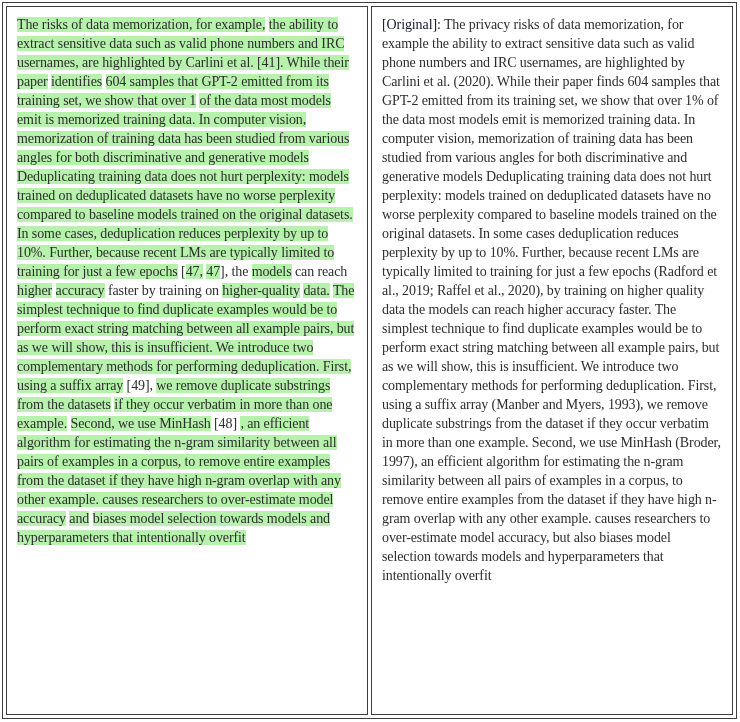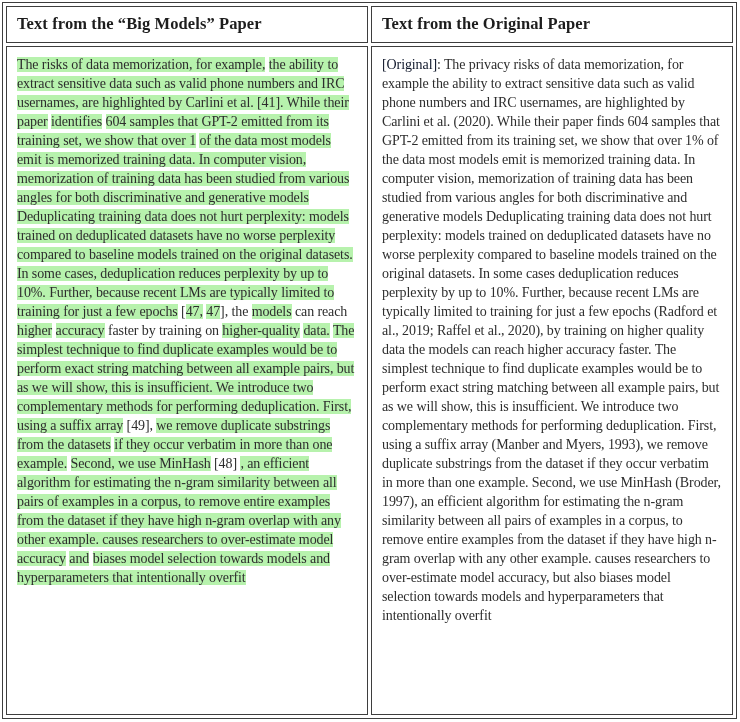--- a/index.html
+++ b/index.html
@@ -54,24 +54,20 @@
   }
   .hl { background: #b7f2ad; }
   .original-label { color: #0f172a; }
 </style>
 </head>
 <body>
 
 <div class="page">
   <table class="comparison-table">
     <tbody>
-        <tr class="header-row">
-      <th>Text from the “Big Models” Paper</th>
-      <th>Text from the Original Paper</th>
-    </tr>
     <tr>
       <td>
         <div class="cell-text"><span class="hl">The risks of data memorization, for example,</span><span> </span><span class="hl">the ability to extract sensitive data such as valid phone numbers and IRC usernames, are highlighted by Carlini et al. [41]. While their paper</span><span> </span><span class="hl">identifies</span><span> </span><span class="hl">604 samples that GPT-2 emitted from its training set, we show that over 1</span><span> </span><span class="hl">of the data most models emit is memorized training data. In computer vision, memorization of training data has been studied from various angles for both discriminative and generative models Deduplicating training data does not hurt perplexity: models trained on deduplicated datasets have no worse perplexity compared to baseline models trained on the original datasets. In some cases, deduplication reduces perplexity by up to 10%. Further, because recent LMs are typically limited to training for just a few epochs</span><span> [</span><span class="hl">47,</span><span> </span><span class="hl">47</span><span>], the </span><span class="hl">models</span><span> can reach </span><span class="hl">higher</span><span> </span><span class="hl">accuracy</span><span> faster by training on </span><span class="hl">higher-quality</span><span> </span><span class="hl">data.</span><span> </span><span class="hl">The simplest technique to find duplicate examples would be to perform exact string matching between all example pairs, but as we will show, this is insufficient. We introduce two complementary methods for performing deduplication. First, using a suffix array</span><span> [49], </span><span class="hl">we remove duplicate substrings from the datasets</span><span> </span><span class="hl">if they occur verbatim in more than one example.</span><span> </span><span class="hl">Second, we use MinHash</span><span> [48] </span><span class="hl">, an efficient algorithm for estimating the n-gram similarity between all pairs of examples in a corpus, to remove entire examples from the dataset if they have high n-gram overlap with any other example. causes researchers to over-estimate model accuracy</span><span> </span><span class="hl">and</span><span> </span><span class="hl">biases model selection towards models and hyperparameters that intentionally overfit</span></div>
       </td>
       <td>
         <div class="cell-text">
           <span class="original-label">[Original]</span><span>: The privacy risks of data memorization, for example the ability to extract sensitive data such as valid phone numbers and IRC usernames, are highlighted by Carlini et al. (2020). While their paper finds 604 samples that GPT-2 emitted from its training set, we show that over 1% of the data most models emit is memorized training data. In computer vision, memorization of training data has been studied from various angles for both discriminative and generative models Deduplicating training data does not hurt perplexity: models trained on deduplicated datasets have no worse perplexity compared to baseline models trained on the original datasets. In some cases deduplication reduces perplexity by up to 10%. Further, because recent LMs are typically limited to training for just a few epochs (Radford et al., 2019; Raffel et al., 2020), by training on higher quality data the models can reach higher accuracy faster. The simplest technique to find duplicate examples would be to perform exact string matching between all example pairs, but as we will show, this is insufficient. We introduce two complementary methods for performing deduplication. First, using a suffix array (Manber and Myers, 1993), we remove duplicate substrings from the dataset if they occur verbatim in more than one example. Second, we use MinHash (Broder, 1997), an efficient algorithm for estimating the n-gram similarity between all pairs of examples in a corpus, to remove entire examples from the dataset if they have high n-gram overlap with any other example. causes researchers to over-estimate model accuracy, but also biases model selection towards models and hyperparameters that intentionally overfit</span>
         </div>
       </td>
     </tr>

